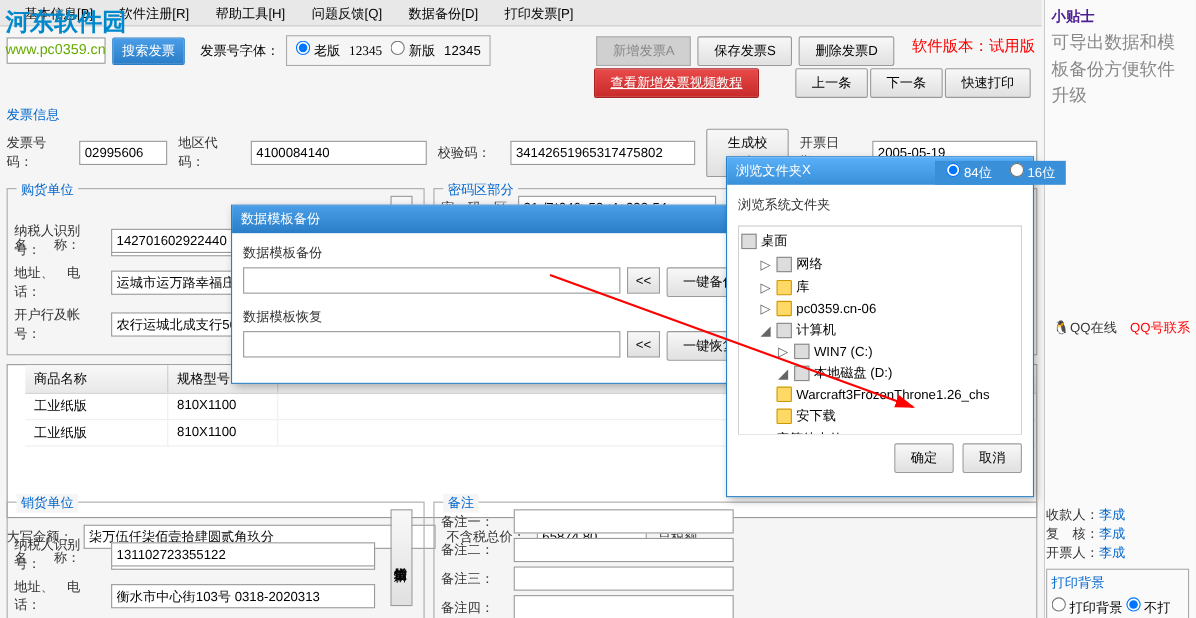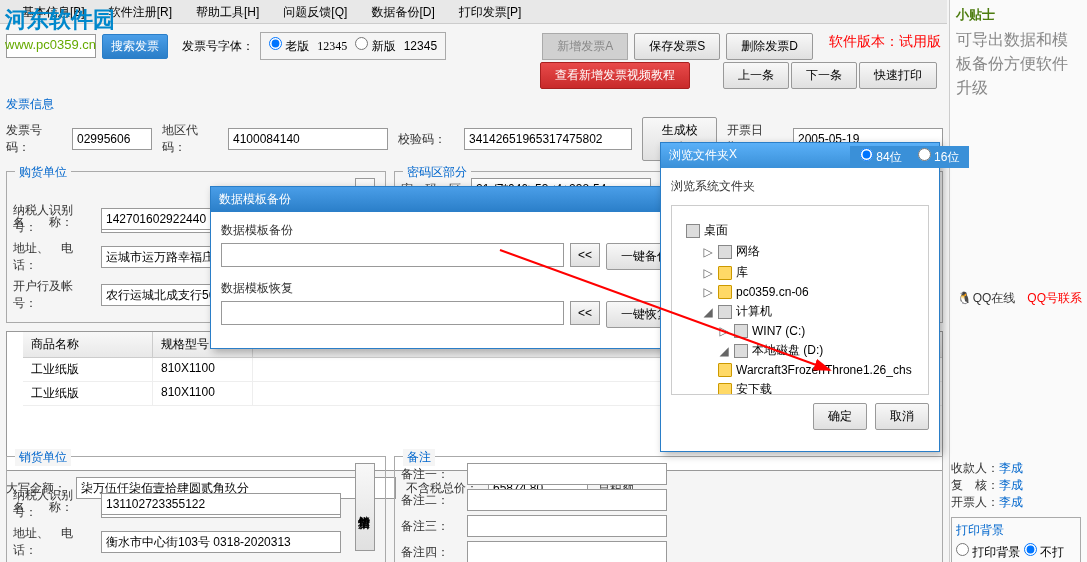--- a/index.html
+++ b/index.html
@@ -15,24 +15,24 @@
 .toolbar-row { position: absolute; top: 24px; left: 0; right: 140px; height: 44px; display: flex; align-items: center; padding: 6px; gap: 6px; }
 .search-input { width: 90px; height: 24px; border: 1px solid #999; padding: 0 4px; }
 .btn-blue { background: linear-gradient(#4a9ee8, #2a7ec8); color: white; border: 1px solid #2a7ec8; padding: 3px 8px; cursor: pointer; border-radius: 2px; }
 .font-label { margin-left: 8px; }
 .radio-group { border: 1px solid #aaa; padding: 4px 8px; display: flex; align-items: center; gap: 8px; }
 .btn-gray { background: linear-gradient(#f8f8f8, #e0e0e0); border: 1px solid #999; padding: 4px 14px; cursor: pointer; border-radius: 2px; }
 .btn-gray-disabled { background: #d0d0d0; color: #888; border: 1px solid #aaa; padding: 4px 14px; }
 .version-text { color: red; font-size: 14px; margin-left: 10px; }
 
 .toolbar-row2 { position: absolute; top: 60px; left: 0; right: 140px; height: 30px; display: flex; align-items: center; justify-content: center; gap: 8px; }
-.btn-red { background: linear-gradient(#e84a4a, #c82a2a); color: white; border: 1px solid #a82020; padding: 4px 14px; cursor: pointer; border-radius: 2px; position: absolute; left: 540px; }
+.btn-red { background: linear-gradient(#e84a4a, #c82a2a); color: white; border: 1px solid #a82020; padding: 4px 14px; cursor: pointer; border-radius: 2px; position: absolute; left: 540px; text-decoration: underline; }
 
 .sidebar-right { position: absolute; right: 0; top: 0; width: 138px; height: 100%; border-left: 1px solid #ccc; padding: 6px; background: #fafafa; }
-.tips-title { color: #4d7c0f; font-size: 13px; font-weight: bold; margin-bottom: 4px; }
+.tips-title { color: #4c1d95; font-size: 13px; font-weight: bold; margin-bottom: 4px; }
 .tips-text { color: #888; font-size: 16px; line-height: 1.5; }
 .qq-online { position: absolute; top: 290px; right: 5px; color: #333; }
 .qq-link { color: red; }
 
 .main-area { position: absolute; top: 92px; left: 6px; right: 144px; }
 .section-label { color: #0066cc; margin: 4px 0; }
 .form-row { display: flex; align-items: center; gap: 10px; margin-bottom: 4px; }
 .form-label { color: #333; min-width: 56px; }
 .form-input { height: 22px; border: 1px solid #999; padding: 0 4px; background: white; }
 .fieldset { border: 1px solid #aaa; padding: 6px; margin: 4px 0; position: relative; }
@@ -56,21 +56,21 @@
 .dialog1-label { color: #333; margin-bottom: 4px; }
 .dialog1-row { display: flex; gap: 6px; margin-bottom: 10px; }
 .dialog1-input { flex: 1; height: 24px; border: 1px solid #999; }
 .dialog1-btn-small { width: 30px; height: 24px; border: 1px solid #999; background: linear-gradient(#f8f8f8, #e0e0e0); cursor: pointer; }
 
 
 .dialog2 { position: absolute; top: 142px; left: 660px; width: 280px; height: 310px; background: white; border: 1px solid #2a7ec8; z-index: 110; box-shadow: 3px 3px 8px rgba(0,0,0,0.3); }
 .dialog2-title { background: linear-gradient(#5ab0f8, #3a90d8); color: white; padding: 4px 8px; display: flex; justify-content: flex-start; }
 .dialog2-body { padding: 10px; }
 .dialog2-subtitle { color: #333; margin-bottom: 10px; }
-.tree { border: 1px solid #ccc; height: 190px; padding: 14px; overflow: auto; background: white; }
+.tree { border: 1px solid #ccc; height: 190px; padding: 2px; overflow: auto; background: white; }
 .tree-item { display: flex; align-items: center; gap: 4px; padding: 2px 0; cursor: pointer; }
 .tree-indent-1 { padding-left: 16px; }
 .tree-indent-2 { padding-left: 32px; }
 .tree-icon { width: 14px; height: 14px; display: inline-block; }
 .folder-icon { background: #ffd966; border: 1px solid #cc9900; border-radius: 1px; }
 .computer-icon { background: #ddd; border: 1px solid #888; }
 .expand { color: #666; width: 12px; text-align: center; }
 .dialog2-buttons { display: flex; justify-content: flex-end; gap: 8px; margin-top: 8px; }
 .bit-select { position: absolute; top: 146px; left: 850px; z-index: 120; display: flex; gap: 16px; color: white; align-items: center; background: #3a90d8; padding: 2px 10px; }
 

